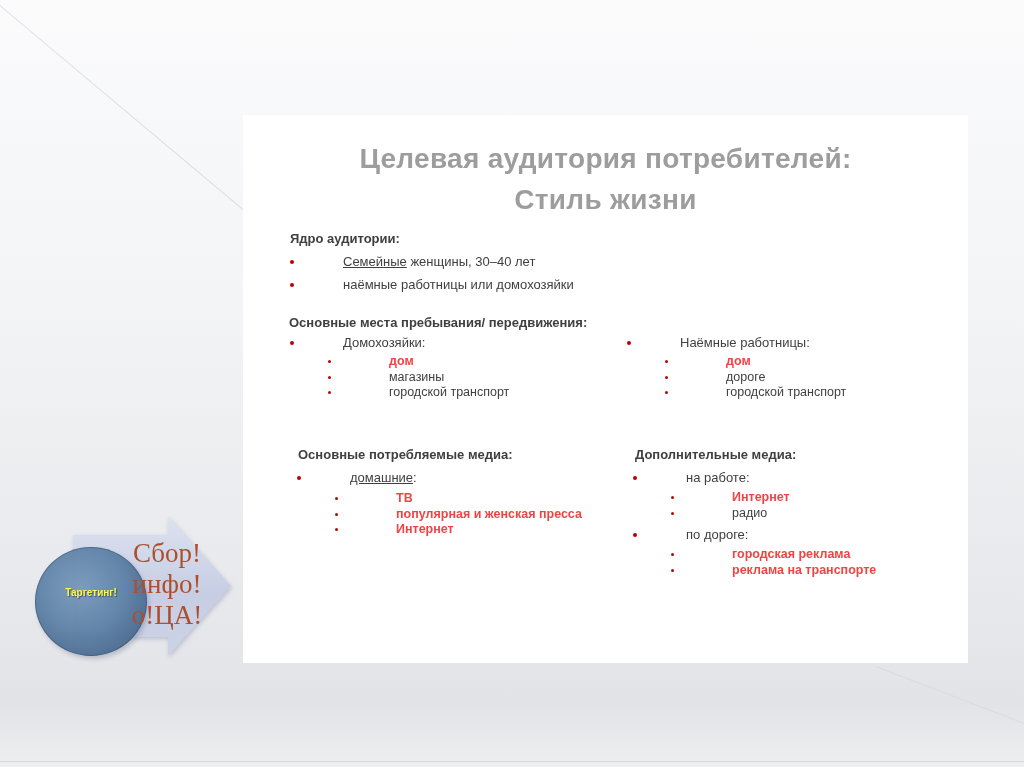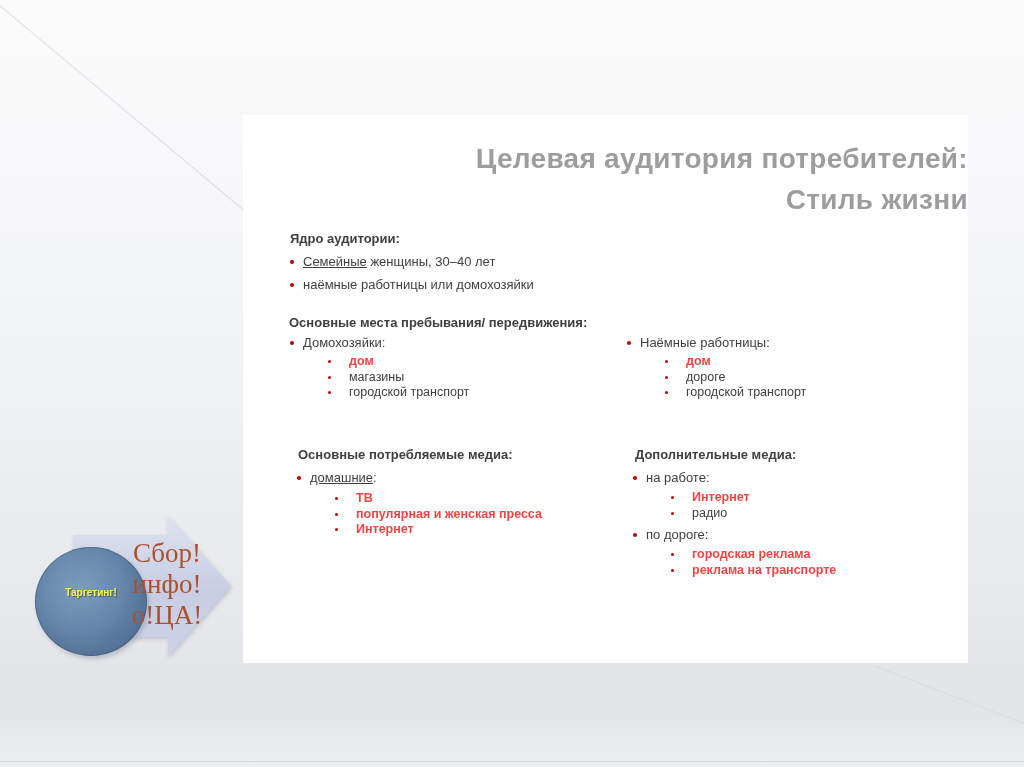--- a/index.html
+++ b/index.html
@@ -6,27 +6,27 @@
   .stage{position:relative;width:1024px;height:767px;overflow:hidden;
     font-family:"Liberation Sans",sans-serif;
     background:linear-gradient(180deg,#fbfbfc 0%,#f3f4f6 40%,#e7e8eb 80%,#e2e3e7 92%,#edeff0 100%);}
   .diag{position:absolute;height:1px;background:#d7d8dd;opacity:.75;transform-origin:0 0;z-index:0;}
   .diag1{left:-6px;top:0;width:360px;transform:rotate(40deg);}
   .diag2{left:876px;top:666px;width:220px;transform:rotate(21deg);}
   .bottom-line{position:absolute;left:0;right:0;top:761px;height:1px;background:#dbd8dc;z-index:0;}
 
   .slide{position:absolute;left:243px;top:115px;width:725px;height:548px;background:#ffffff;z-index:1;}
 
-  .slide-title{position:absolute;left:0;right:0;top:23px;text-align:right;
+  .slide-title{position:absolute;left:0;right:0;top:23px;text-align:center;
     color:#9d9d9d;font-weight:bold;font-size:28px;line-height:41px;letter-spacing:.3px;}
 
   .sec{position:absolute;}
   .hdr{font-weight:bold;color:#3f3f3f;font-size:13px;line-height:16px;}
   .row{display:flex;align-items:flex-start;}
-  .txt{font-size:13px;color:#3f3f3f;line-height:16px;}
+  .txt{font-size:13px;color:#3f3f3f;line-height:16px;margin-left:40px;}
   .dot{flex:none;width:4px;height:4px;border-radius:50%;background:#c00000;margin:6px 9px 0 0;}
   .dot.sm{width:3px;height:3px;margin:6px 18px 0 0;}
   .sub-list{padding-left:38px;margin-top:3px;}
   .sub .txt{font-size:12.5px;line-height:15.5px;}
   .sub .dot.sm{margin-top:6px;}
   .red{color:#ef4444;font-weight:bold;}
   .u{text-decoration:underline;}
 
   .sec-core{left:47px;top:116px;}
   .sec-core .hdr{margin-bottom:7px;}

